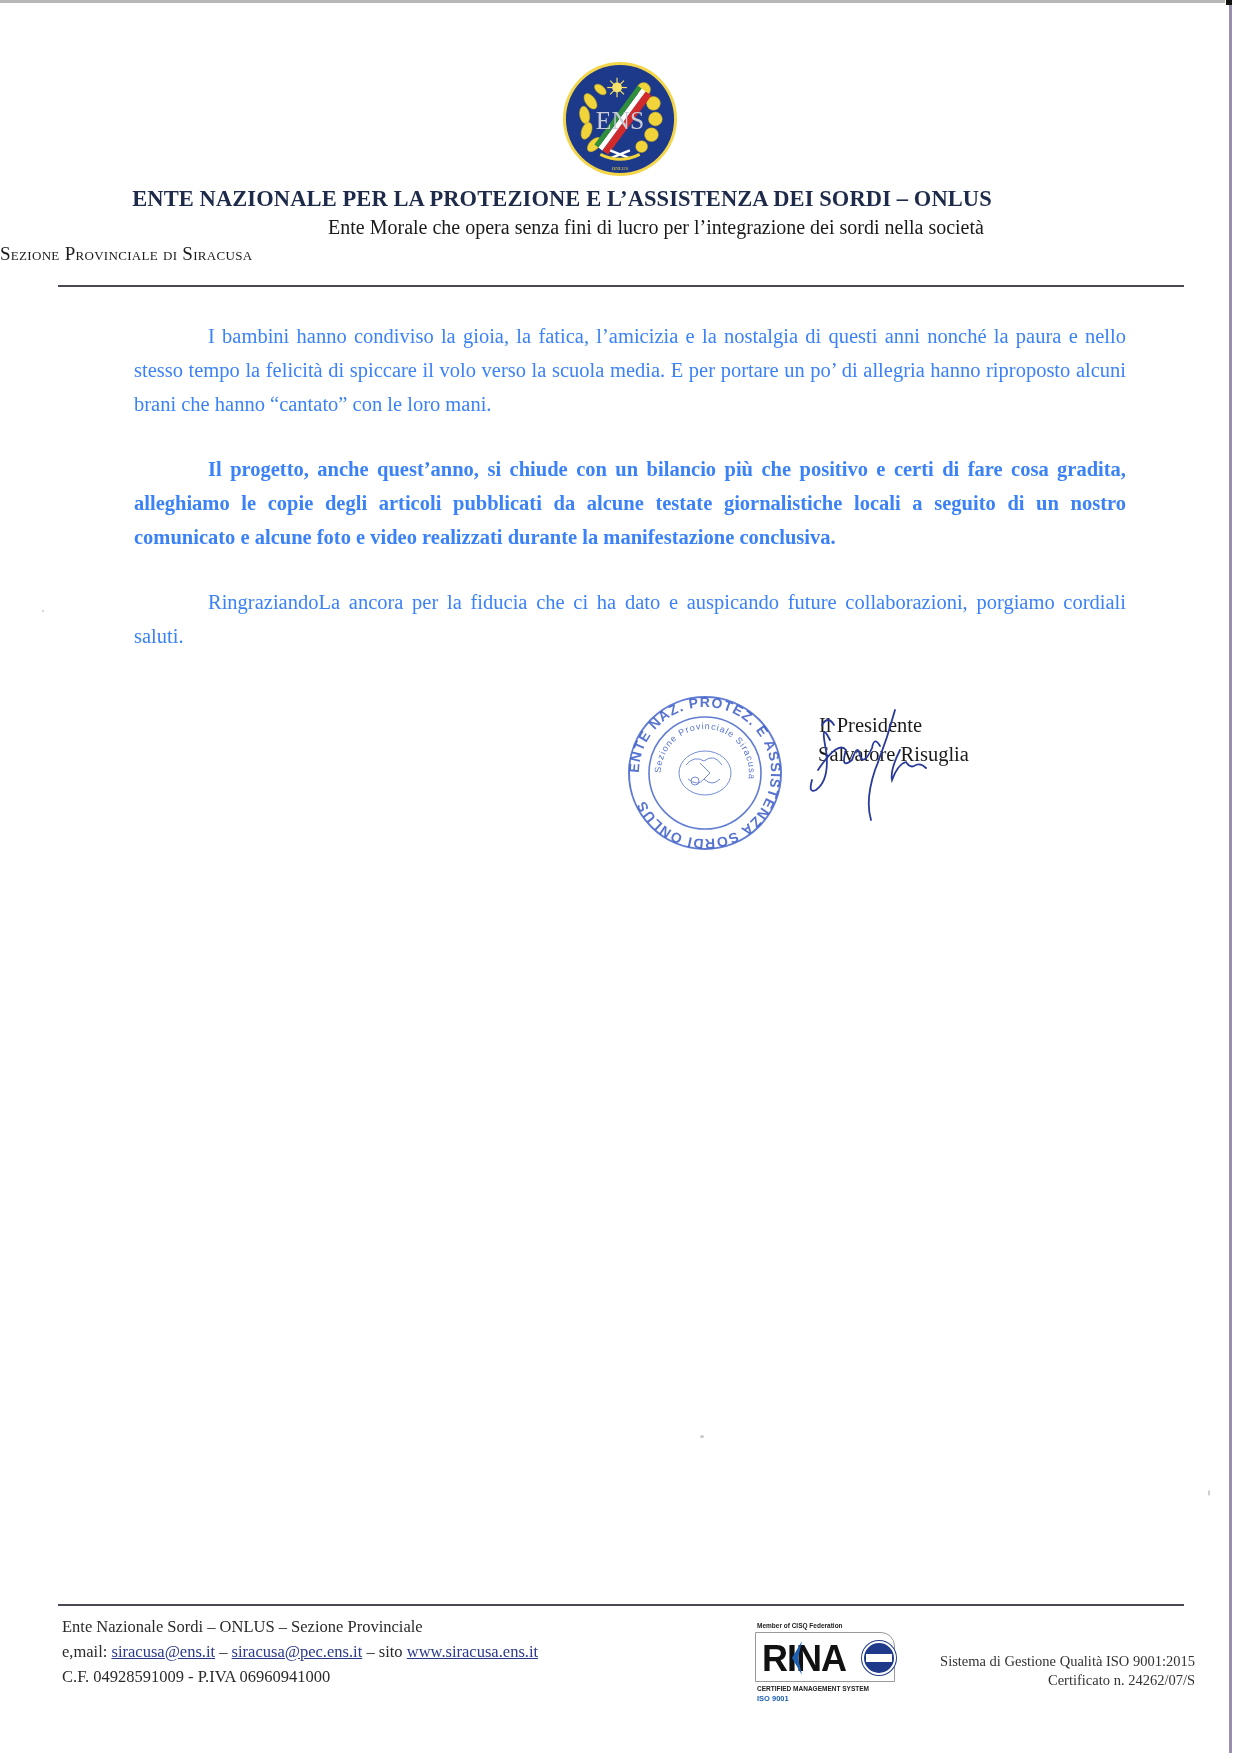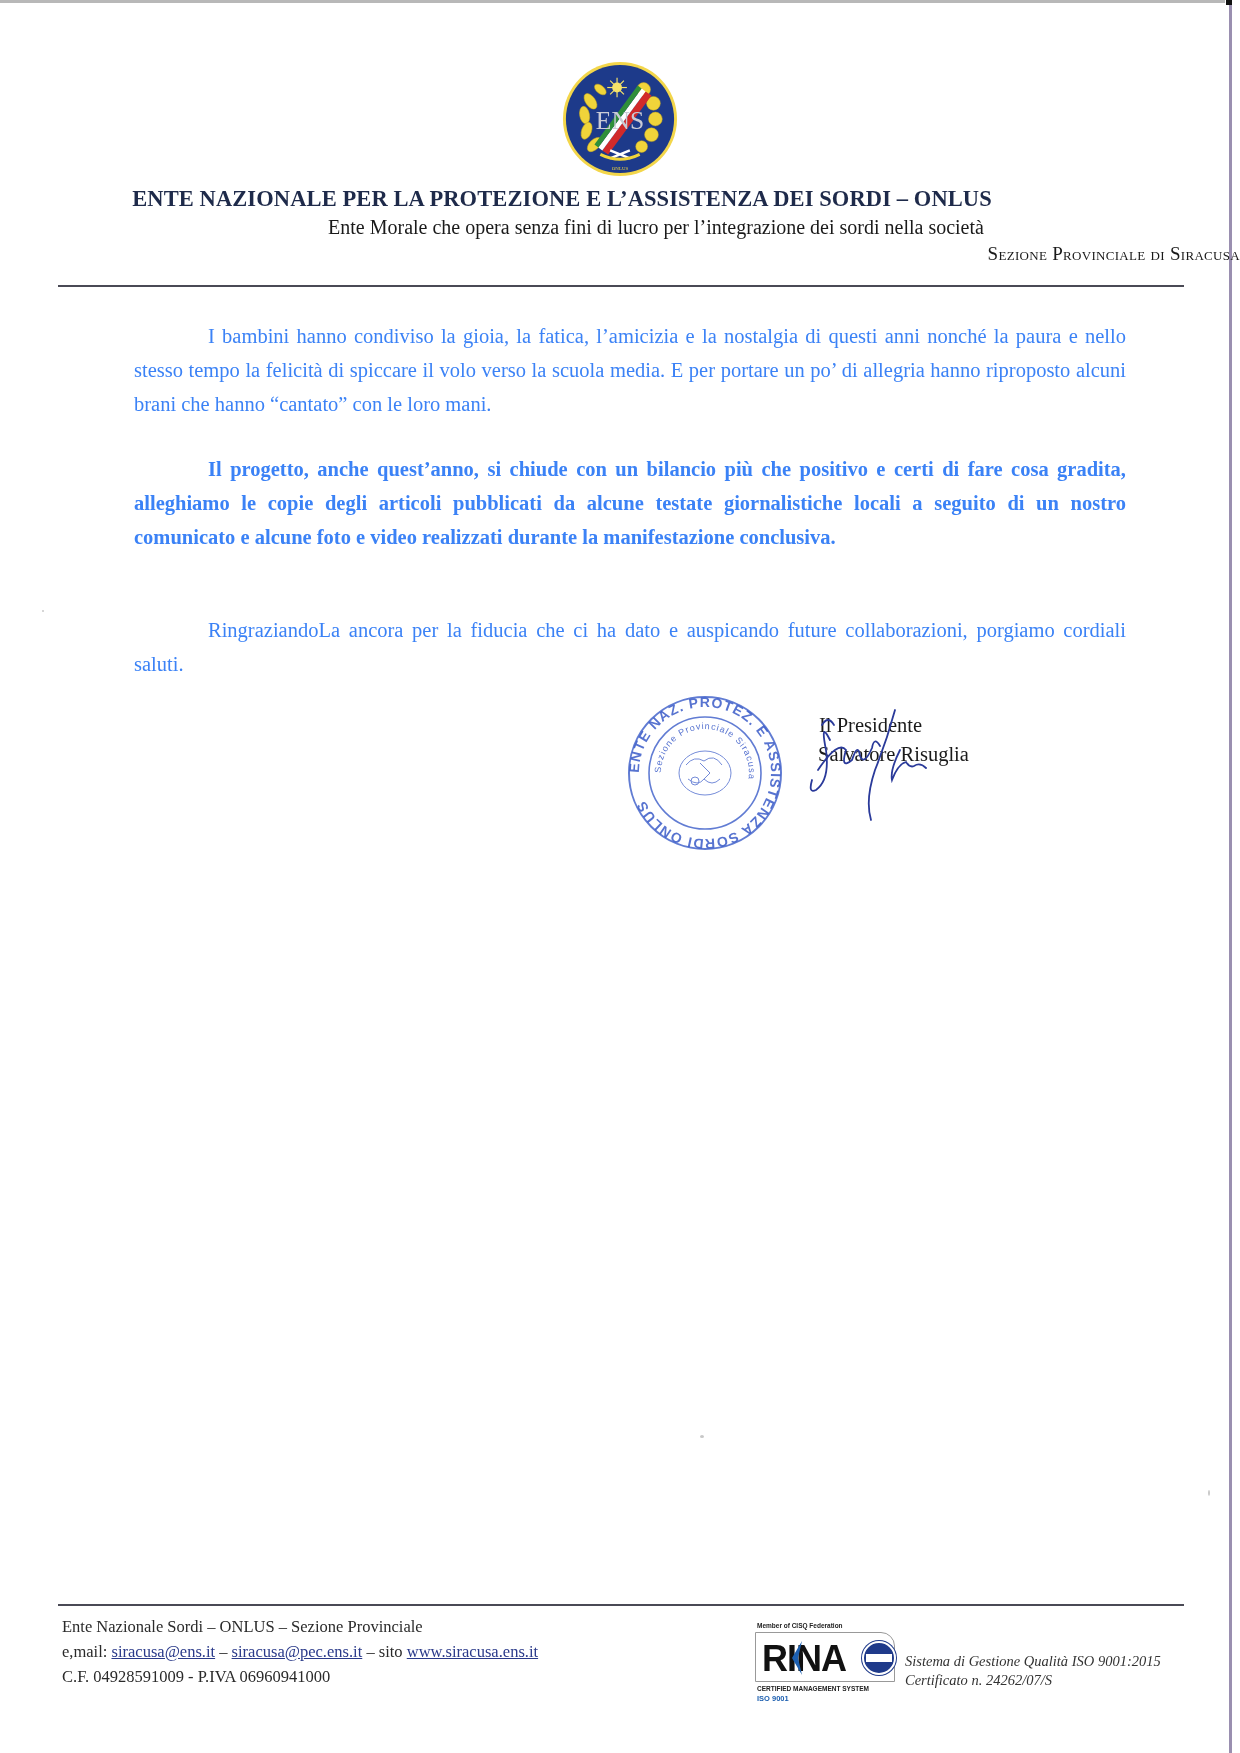--- a/index.html
+++ b/index.html
@@ -55,21 +55,21 @@
       width: 1240px;
       text-align: center;
       font-size: 20px;
       color: #1a1a1a;
       margin-left: 36px;
     }
     .org-section {
       position: absolute;
       left: 0; top: 243px;
       width: 1240px;
-      text-align: right;
+      text-align: left;
       font-size: 19px;
       font-variant: small-caps;
       color: #1a1a1a;
       letter-spacing: 0.3px;
     }
     .header-rule {
       position: absolute;
       left: 58px; top: 285px;
       width: 1126px; height: 2px;
       background: #4a4a55;
@@ -83,21 +83,21 @@
       line-height: 34px;
       text-align: justify;
       color: #3b82f6;
     }
     .body-text .indent {
       display: inline-block;
       width: 74px;
     }
     .para-1 { top: 319px; }
     .para-2 { top: 452px; font-weight: bold; }
-    .para-3 { top: 585px; font-family: "Liberation Sans Narrow", "Liberation Serif", serif; margin-top: 28px; }
+    .para-3 { top: 585px; font-family: "Liberation Sans Narrow", "Liberation Serif", serif; }
     
     .stamp {
       position: absolute;
       left: 620px; top: 693px;
       width: 170px; height: 160px;
     }
     .signature-block {
       position: absolute;
       left: 818px; top: 711px;
       font-size: 20.5px;
@@ -198,25 +198,24 @@
       left: 757px; top: 1694px;
       font-family: "Liberation Sans", "DejaVu Sans", sans-serif;
       font-size: 7.5px;
       font-weight: bold;
       color: #1c5fb0;
     }
     .quality-text {
       position: absolute;
       left: 905px; top: 1652px;
       width: 290px;
-      text-align: left;
+      text-align: right;
       font-size: 14.5px;
       line-height: 19px;
       color: #333;
-      font-style: italic;
     }
   </style>
 </head>
 <body>
 
 <div class="page-edge-top"></div>
 <div class="page-edge-right"></div>
 <div class="corner-dot"></div>
 
 <svg class="logo" viewBox="0 0 120 120">

